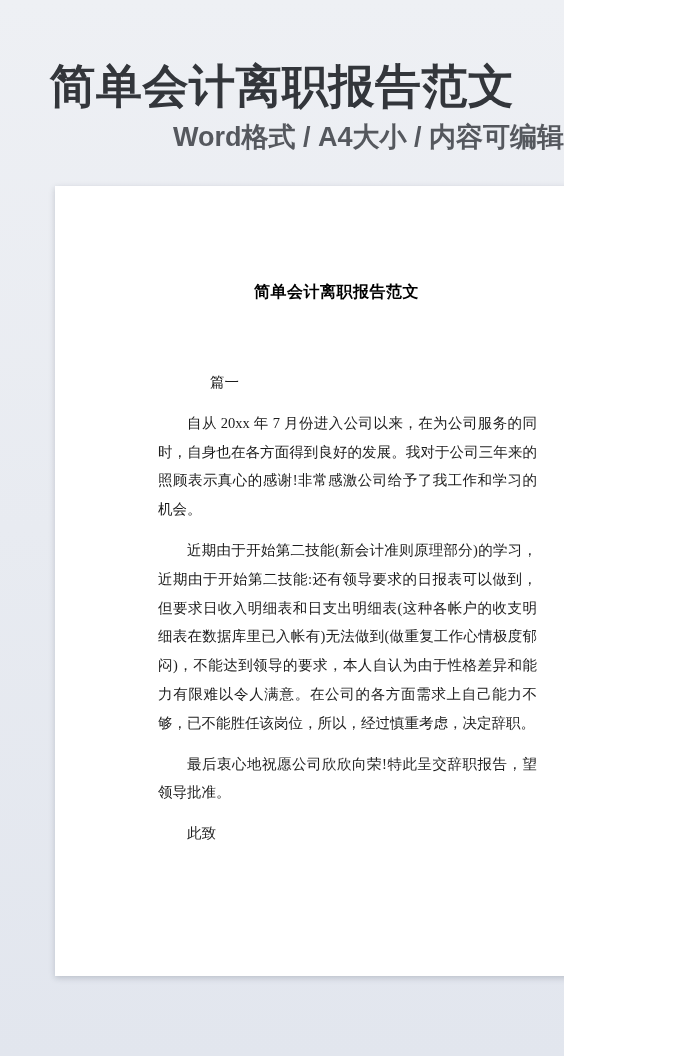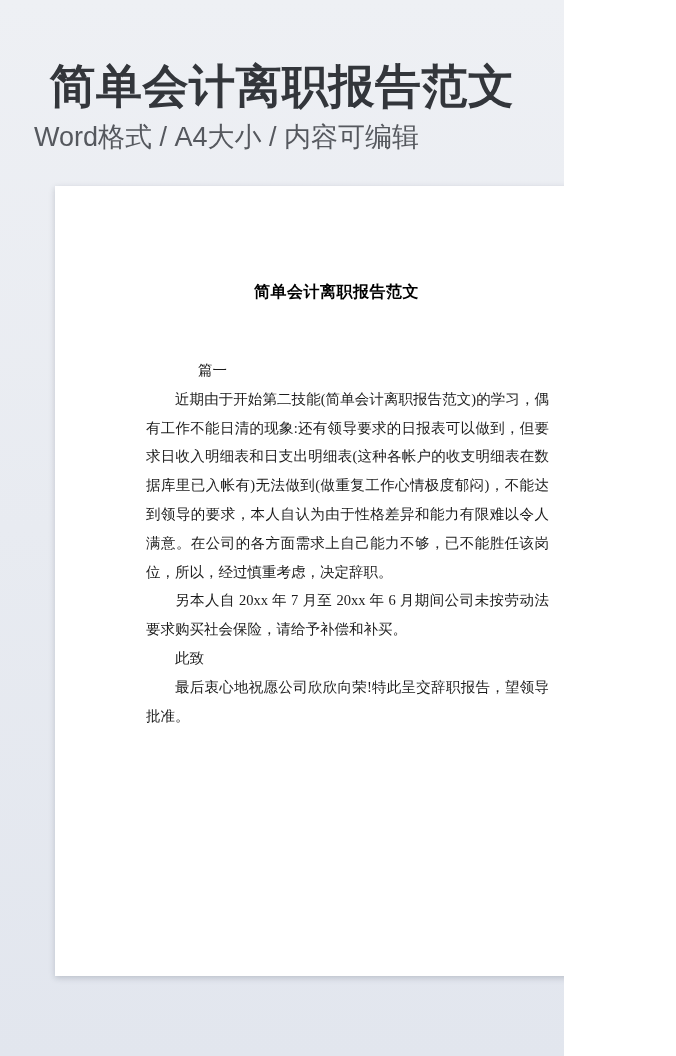--- a/index.html
+++ b/index.html
@@ -14,25 +14,24 @@
   .hero-title{
     position:absolute;left:0;right:0;top:60px;
     text-align:center;
     font-size:46px;line-height:52px;
     font-weight:900;
     letter-spacing:0.5px;
     color:var(--title-color,#33363b);
   }
   .hero-subtitle{
     position:absolute;left:0;right:0;top:121px;
-    text-align:left;
+    text-align:right;
     font-size:27px;line-height:32px;
-    font-weight:400;
+    font-weight:700;
     color:var(--subtitle-color,#55585e);
-    padding-left:34px;
   }
   
   .sheet{
     position:absolute;
     left:55px;top:186px;
     width:563px;height:790px;
     background:var(--page-color,#ffffff);
     box-shadow:0 2px 6px rgba(45,55,75,0.22);
   }
   .doc-title{
@@ -46,41 +45,41 @@
   }
   .doc-body{
     position:absolute;top:170px;left:91px;
     width:403px;
     font-family:"Liberation Serif","DejaVu Serif",serif;
     font-size:14.5px;line-height:28.8px;
     text-align:justify;
     color:#1b1b1b;
   }
   .doc-body p{
-    margin:0;padding:0;
+    margin:12px;padding:0;
     text-indent:29px;
   }
   .doc-body p.indent-wide{
     text-indent:52px;
   }
 </style>
 </head>
 <body>
 
 <div class="canvas" style="--bg-top: #eef0f4; --bg-bottom: #e2e6ee; --title-color: #33363b; --subtitle-color: #55585e; --page-color: #ffffff;">
 
   <div class="hero-title">简单会计离职报告范文</div>
 
   <div class="hero-subtitle">Word格式 / A4大小 / 内容可编辑</div>
 
   <div class="sheet">
     <div class="doc-title">简单会计离职报告范文</div>
 
     <div class="doc-body">
         <p class="indent-wide">篇一</p>
-        <p>近期由于开始第二技能(简单会计离职报告范文)的学习，偶有工作不能日清的现象:还有领导要求的日报表可以做到，但要求日收入明细表和日支出明细表(这种各帐户的收支明细表在数据库里已入帐有)无法做到(做重复工作心情极度郁闷)，不能达到领导的要求，本人自认为由于性格差异和能力有限难以令人满意。在公司的各方面需求上自己能力不够，已不能胜任该岗位，所以，经过慎重考虑，决定辞职。</p>
-        <p>另本人自 20xx 年 7 月至 20xx 年 6 月期间公司未按劳动法要求购买社会保险，请给予补偿和补买。</p>
+        <p>自从 20xx 年 7 月份进入公司以来，在为公司服务的同时，自身也在各方面得到良好的发展。我对于公司三年来的照顾表示真心的感谢!非常感激公司给予了我工作和学习的机会。</p>
+        <p>近期由于开始第二技能(新会计准则原理部分)的学习，近期由于开始第二技能:还有领导要求的日报表可以做到，但要求日收入明细表和日支出明细表(这种各帐户的收支明细表在数据库里已入帐有)无法做到(做重复工作心情极度郁闷)，不能达到领导的要求，本人自认为由于性格差异和能力有限难以令人满意。在公司的各方面需求上自己能力不够，已不能胜任该岗位，所以，经过慎重考虑，决定辞职。</p>
+        <p>最后衷心地祝愿公司欣欣向荣!特此呈交辞职报告，望领导批准。</p>
         <p>此致</p>
-        <p>最后衷心地祝愿公司欣欣向荣!特此呈交辞职报告，望领导批准。</p>
       </div>
   </div>
 
 </div>
 
 </body></html>

